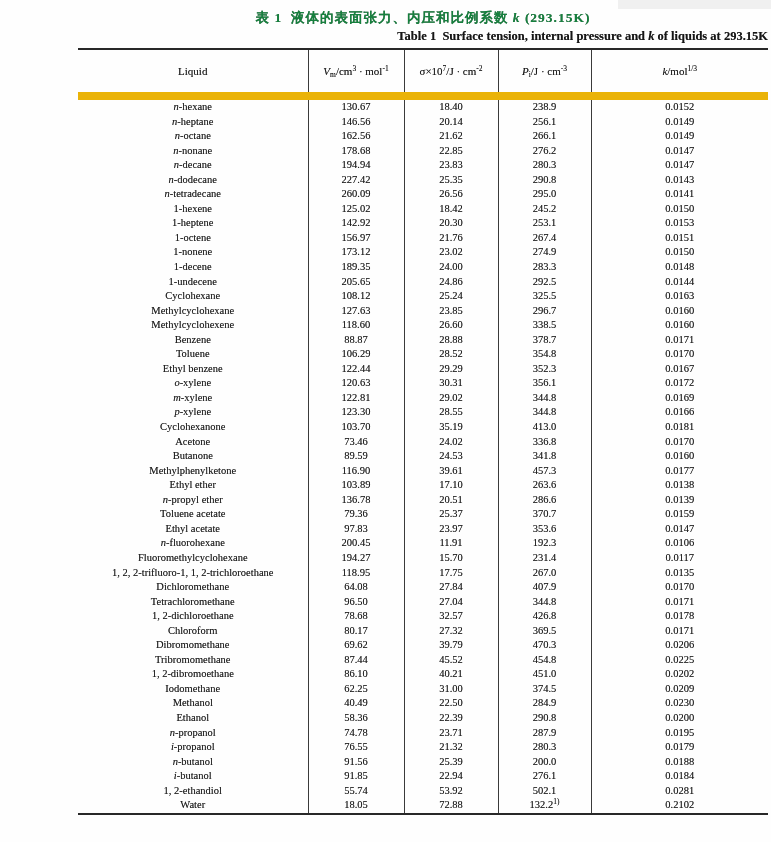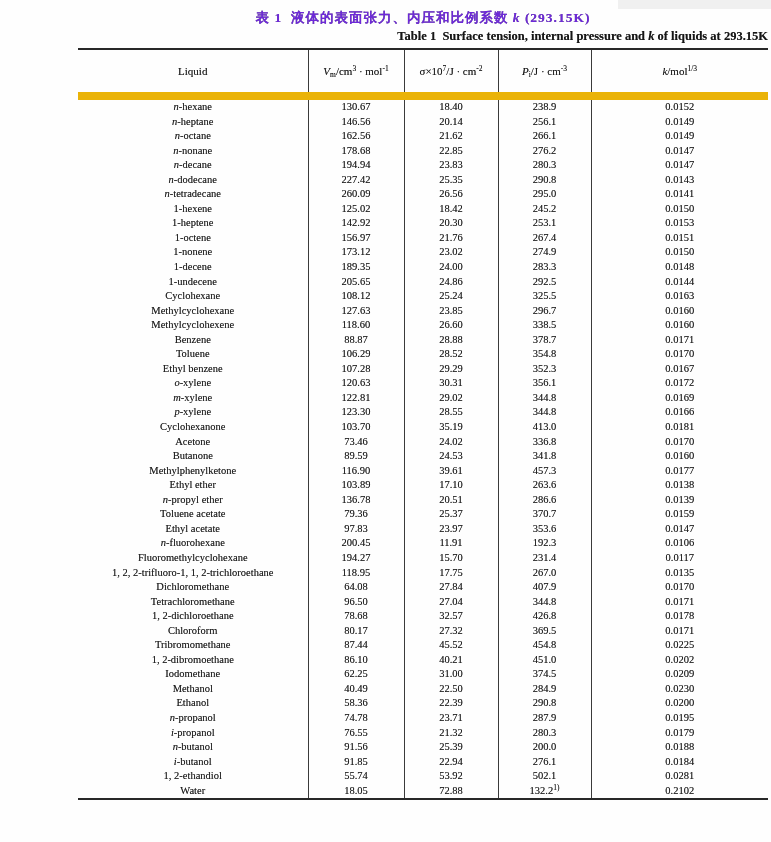--- a/index.html
+++ b/index.html
@@ -13,21 +13,21 @@
   }
   .page{position:absolute;inset:0;background:#fefefe;}
   .scan-artifact{
     position:absolute;left:618px;top:0;width:153px;height:9px;
     background:#f0f0f0;
   }
   .title-cn{
     position:absolute;left:78px;top:9px;width:690px;
     text-align:center;font-weight:bold;font-size:13.5px;
     letter-spacing:1px;white-space:pre-wrap;
-    color:#6d28d9;
+    color:#15803d;
   }
   .title-en{
     position:absolute;left:78px;top:29px;width:690px;
     text-align:right;font-weight:bold;font-size:12.5px;
     white-space:pre-wrap;color:#161616;
   }
   .title-en i, .title-cn i{font-style:italic;}
   table.data{
     position:absolute;left:78px;top:48px;width:690px;
     border-collapse:collapse;table-layout:fixed;
@@ -205,21 +205,21 @@
         </tr>
         <tr>
           <td>Toluene</td>
           <td>106.29</td>
           <td>28.52</td>
           <td>354.8</td>
           <td>0.0170</td>
         </tr>
         <tr>
           <td>Ethyl benzene</td>
-          <td>107.28</td>
+          <td>122.44</td>
           <td>29.29</td>
           <td>352.3</td>
           <td>0.0167</td>
         </tr>
         <tr>
           <td><i>o</i>-xylene</td>
           <td>120.63</td>
           <td>30.31</td>
           <td>356.1</td>
           <td>0.0172</td>
@@ -337,20 +337,27 @@
           <td>0.0178</td>
         </tr>
         <tr>
           <td>Chloroform</td>
           <td>80.17</td>
           <td>27.32</td>
           <td>369.5</td>
           <td>0.0171</td>
         </tr>
         <tr>
+          <td>Dibromomethane</td>
+          <td>69.62</td>
+          <td>39.79</td>
+          <td>470.3</td>
+          <td>0.0206</td>
+        </tr>
+        <tr>
           <td>Tribromomethane</td>
           <td>87.44</td>
           <td>45.52</td>
           <td>454.8</td>
           <td>0.0225</td>
         </tr>
         <tr>
           <td>1, 2-dibromoethane</td>
           <td>86.10</td>
           <td>40.21</td>

